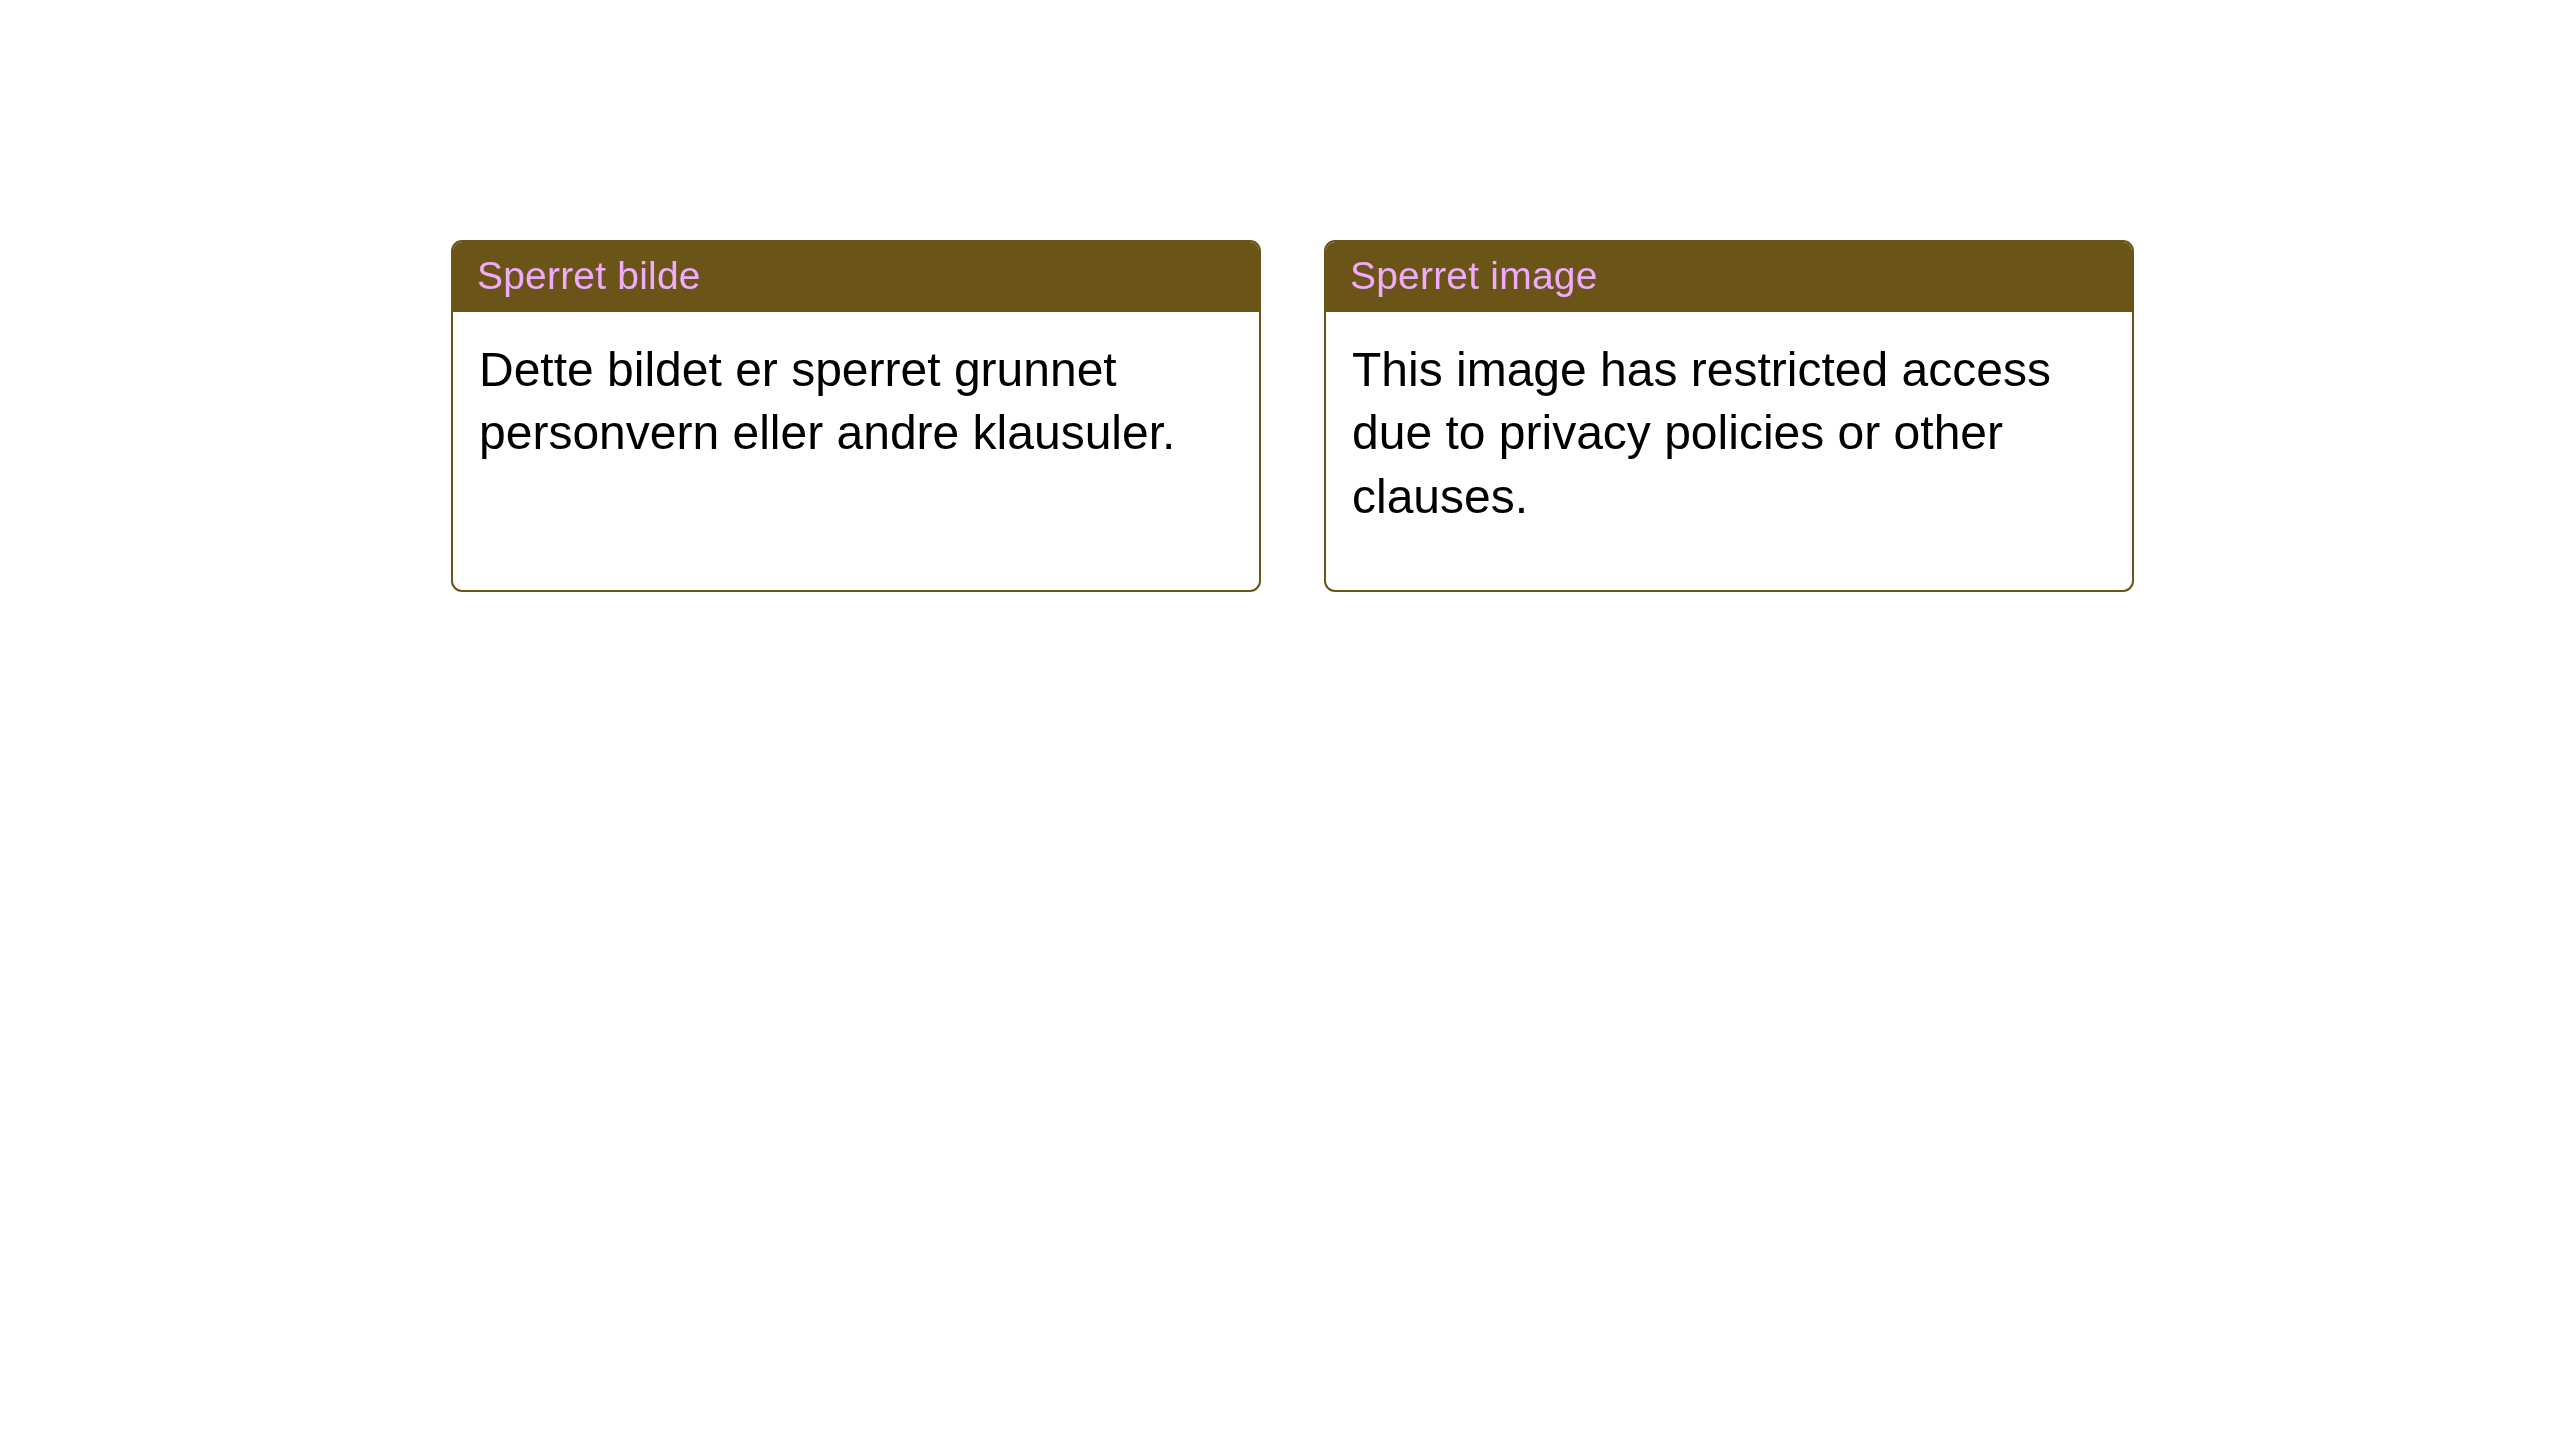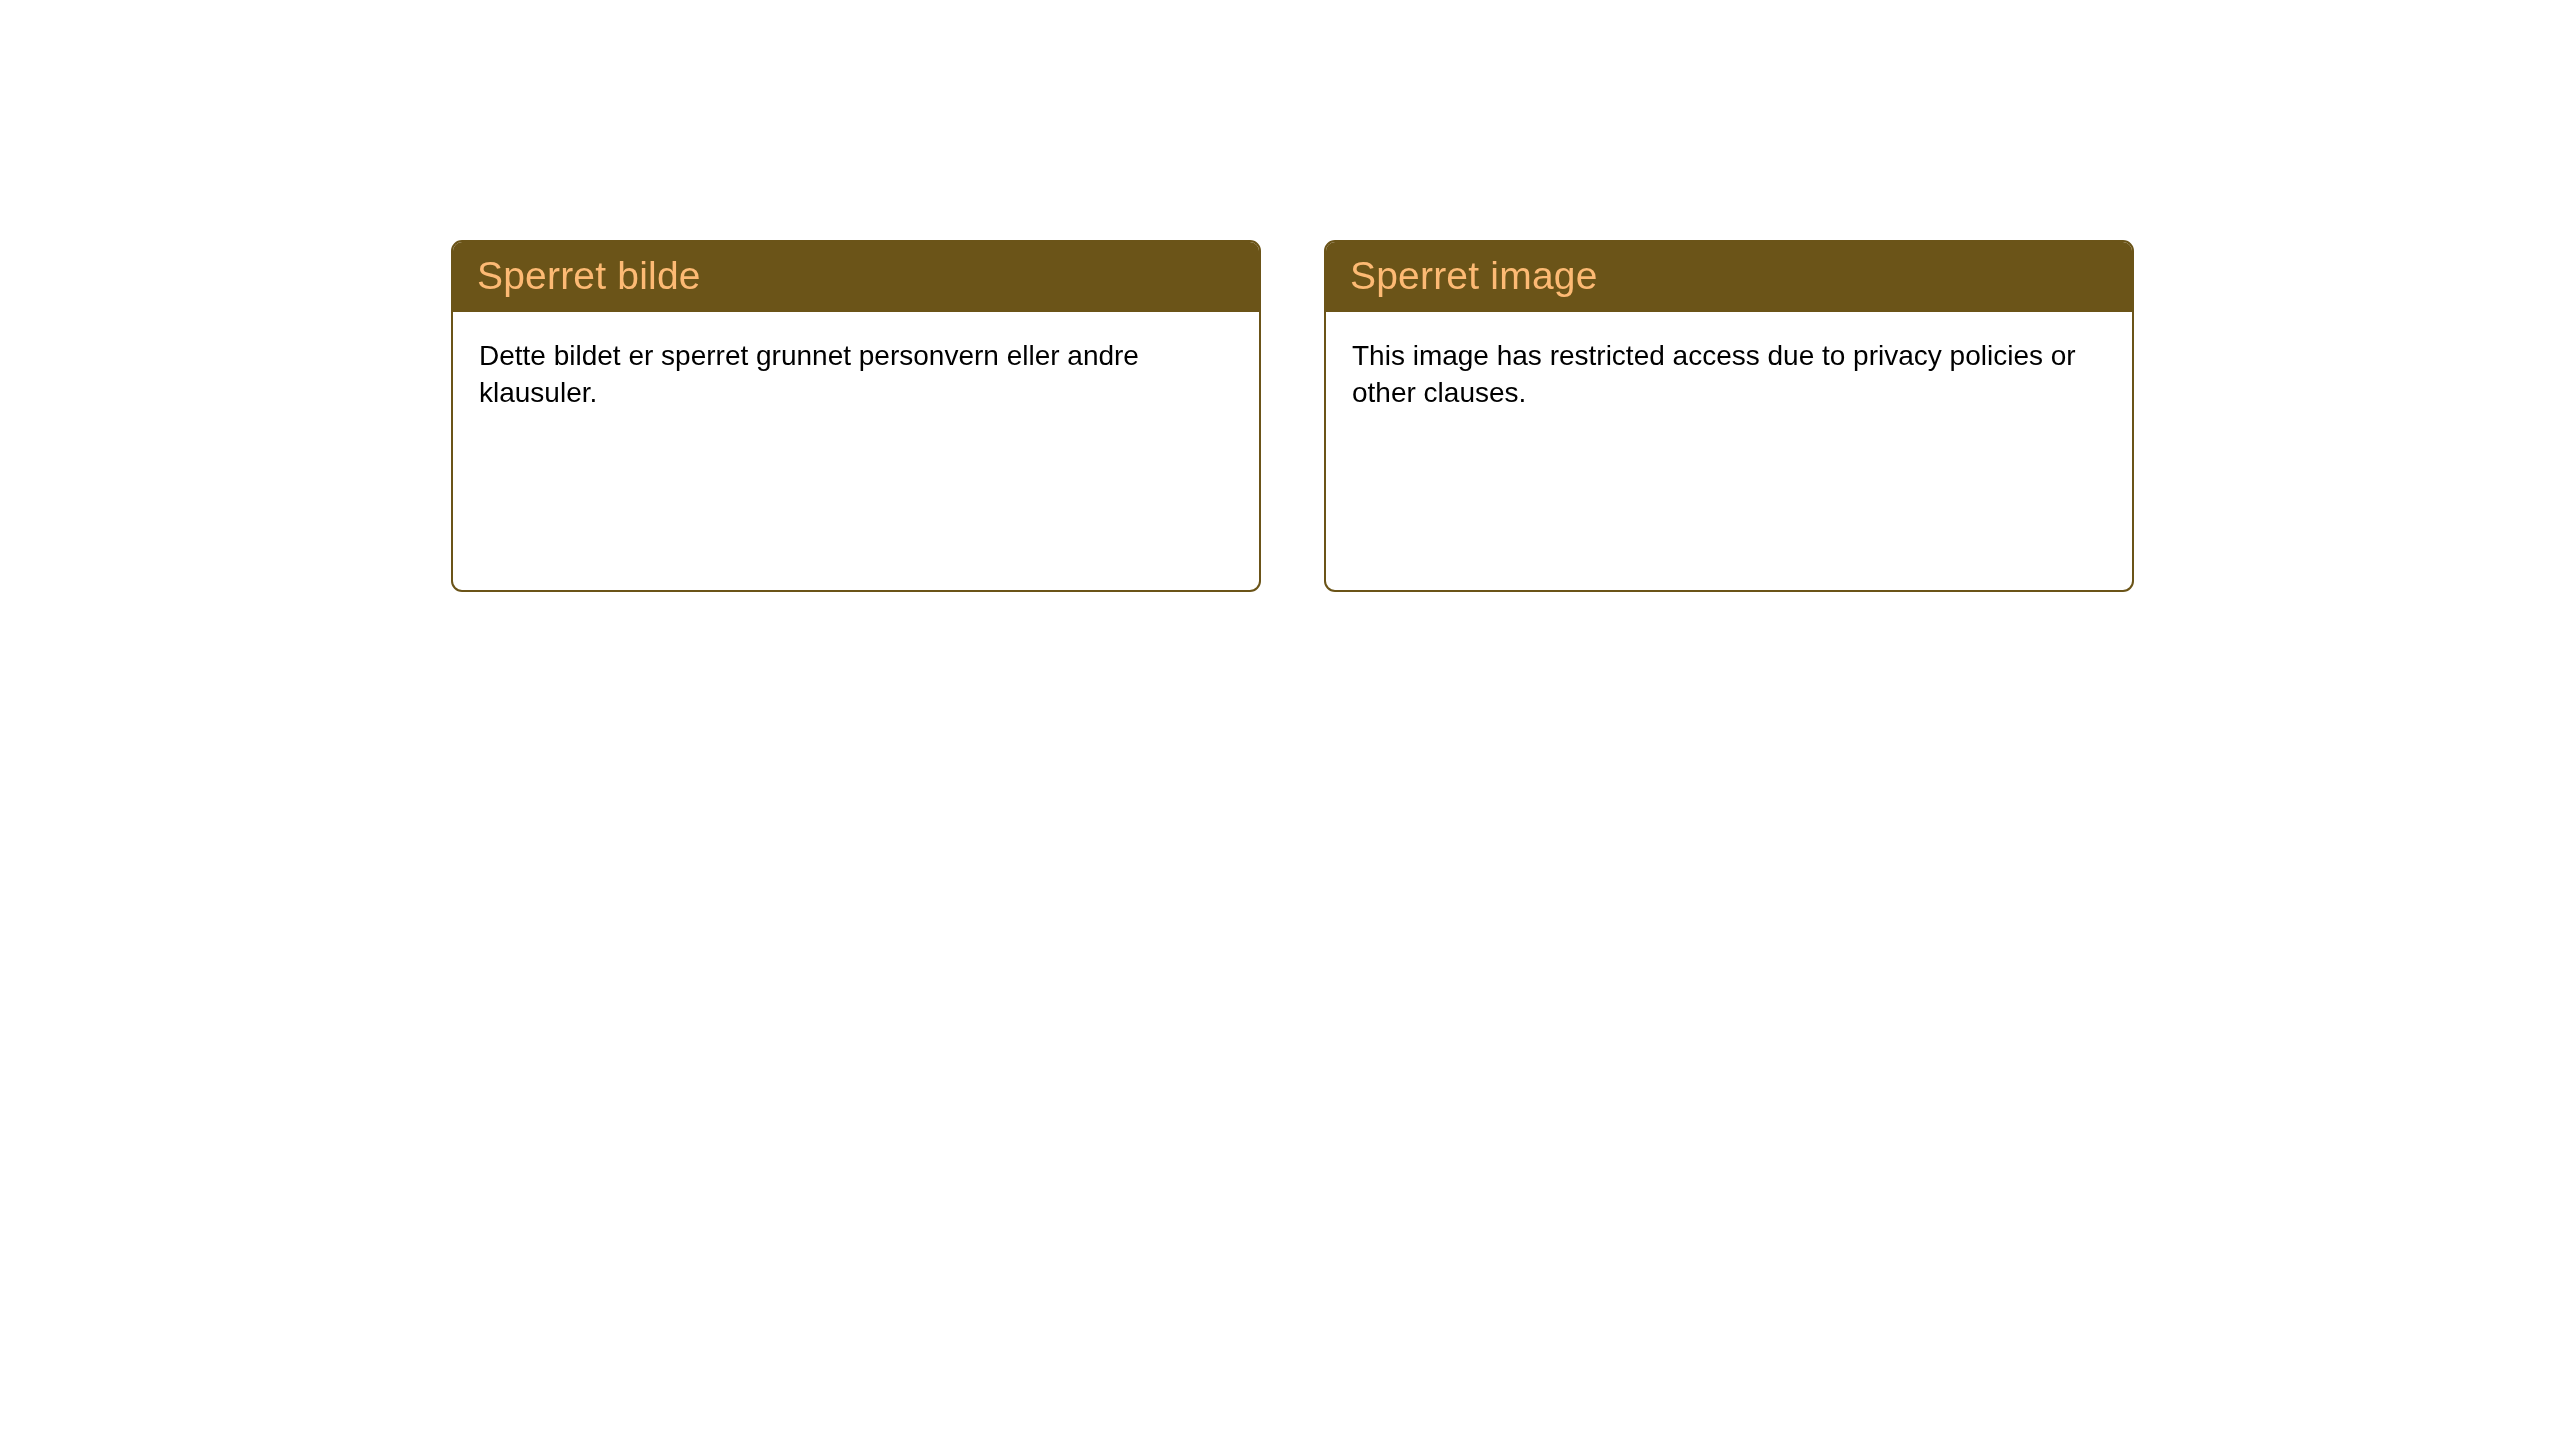--- a/index.html
+++ b/index.html
@@ -34,32 +34,32 @@
   .card-no {
     width: 810px;
     height: 352px;
   }
   .card-en {
     width: 810px;
     height: 352px;
   }
   .card-header {
     background: #6b5418;
-    color: #fdba74;
+    color: #f0abfc;
     font-size: 39px;
     line-height: 1.0;
     padding: 14px 0 17px 24px;
     letter-spacing: 0.2px;
     font-weight: 400;
     white-space: nowrap;
   }
   .card-body {
     padding: 26px 26px 0 26px;
     color: #000000;
-    font-size: 28px;
+    font-size: 48px;
     line-height: 1.32;
     font-weight: 400;
   }
   .card-body p {
     margin: 0;
   }
 </style>
 </head>
 <body>
 

